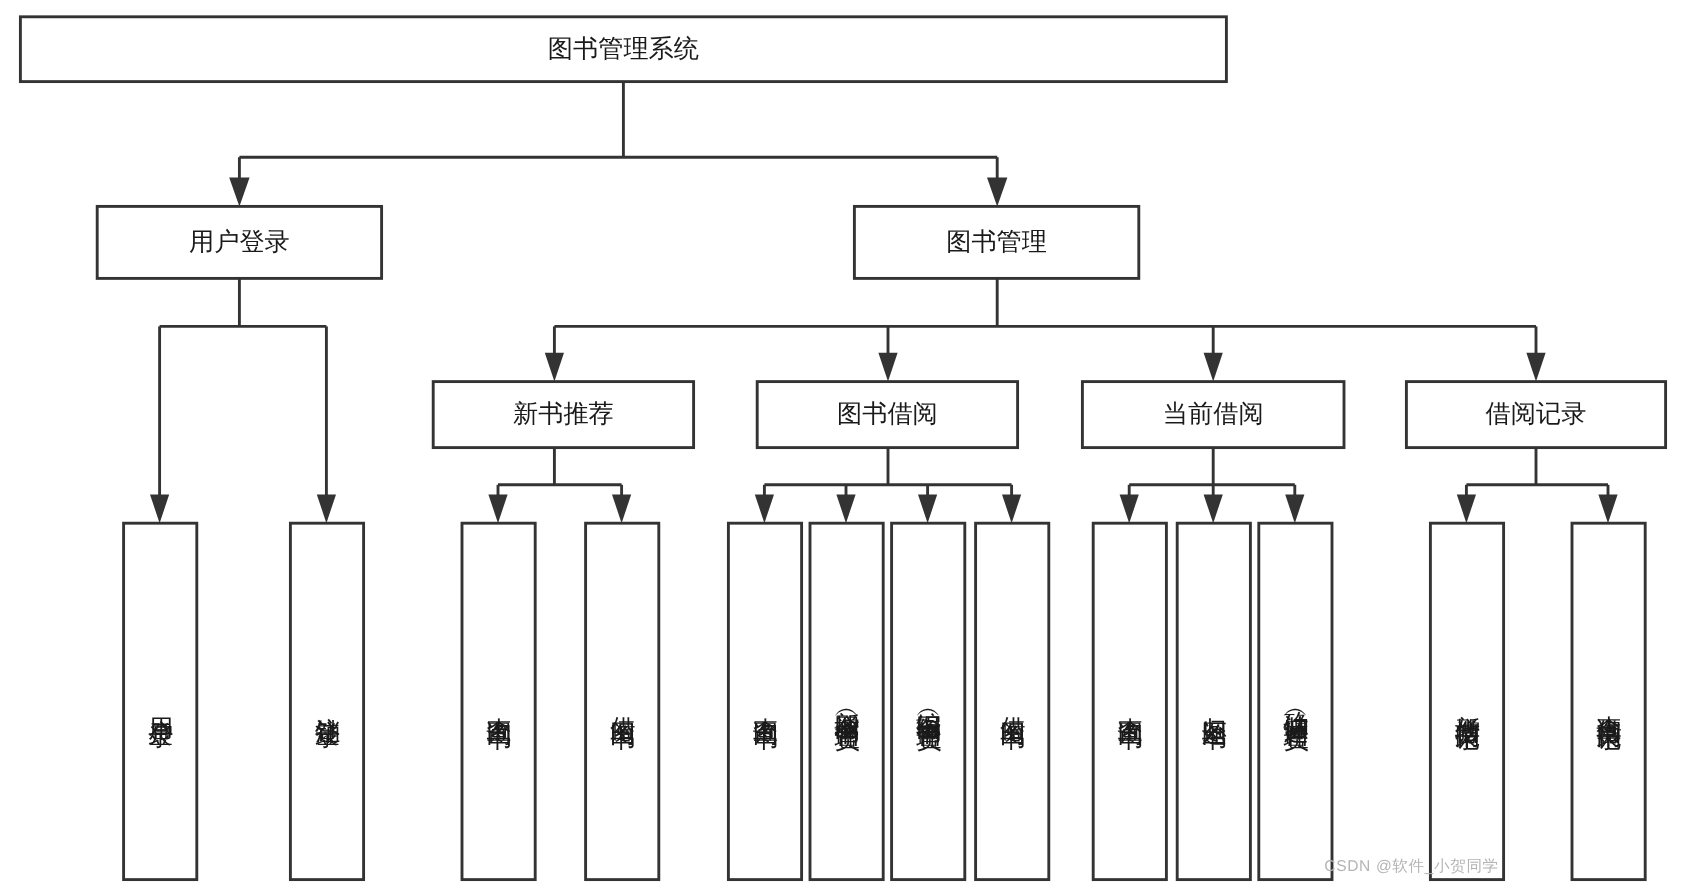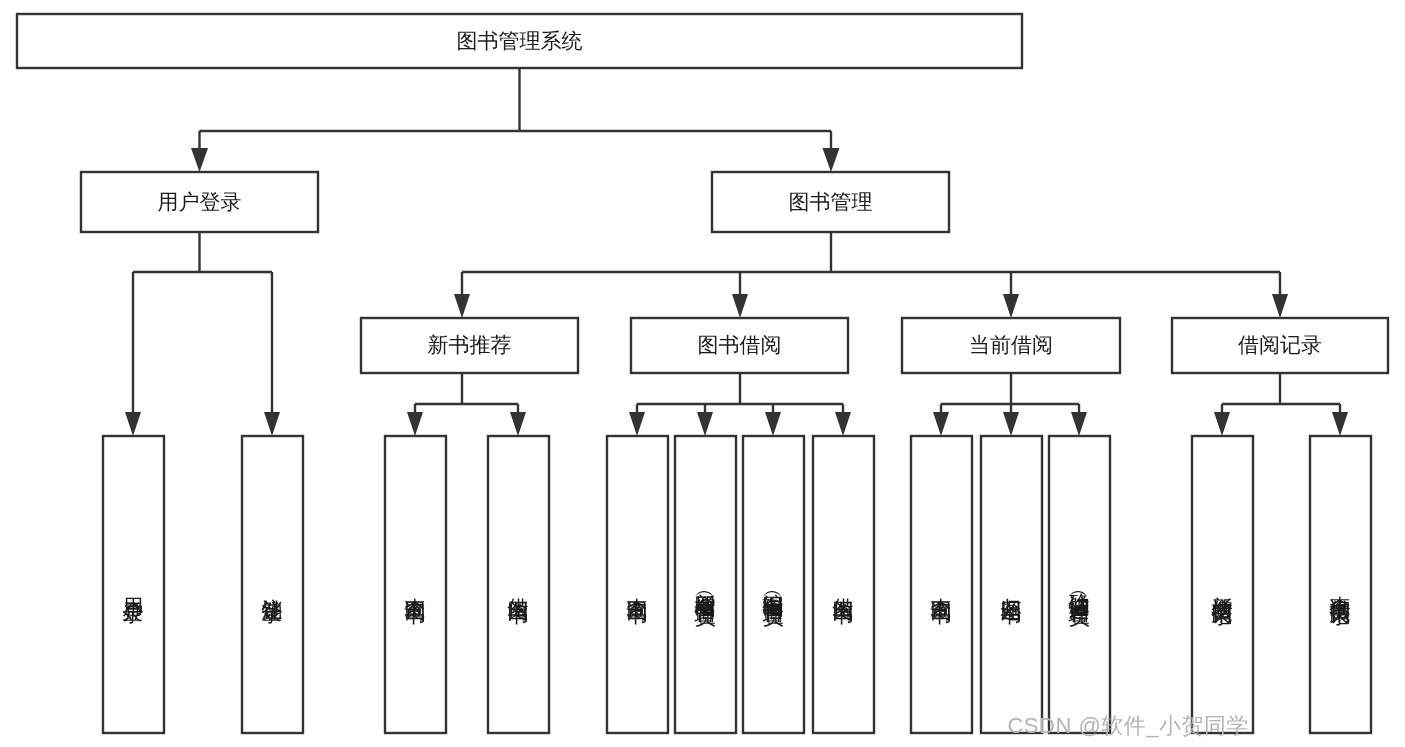--- a/index.html
+++ b/index.html
@@ -61,23 +61,23 @@
     display: flex;
     align-items: center;
     justify-content: center;
     text-align: center;
     white-space: nowrap;
     pointer-events: none;
   }
   .watermark {
     position: absolute;
     right: 10px;
-    bottom: 6px;
-    font-family: "Liberation Sans", "DejaVu Sans", sans-serif;
-    font-size: 22px;
+    bottom: 16px;
+    font-family: "Liberation Sans", "DejaVu Sans", sans-serif;
+    font-size: 13px;
     color: #b4b4b4;
     letter-spacing: 0.5px;
     white-space: nowrap;
   }
 </style>
 </head>
 <body>
 
 <div id="diagram-root">
 

